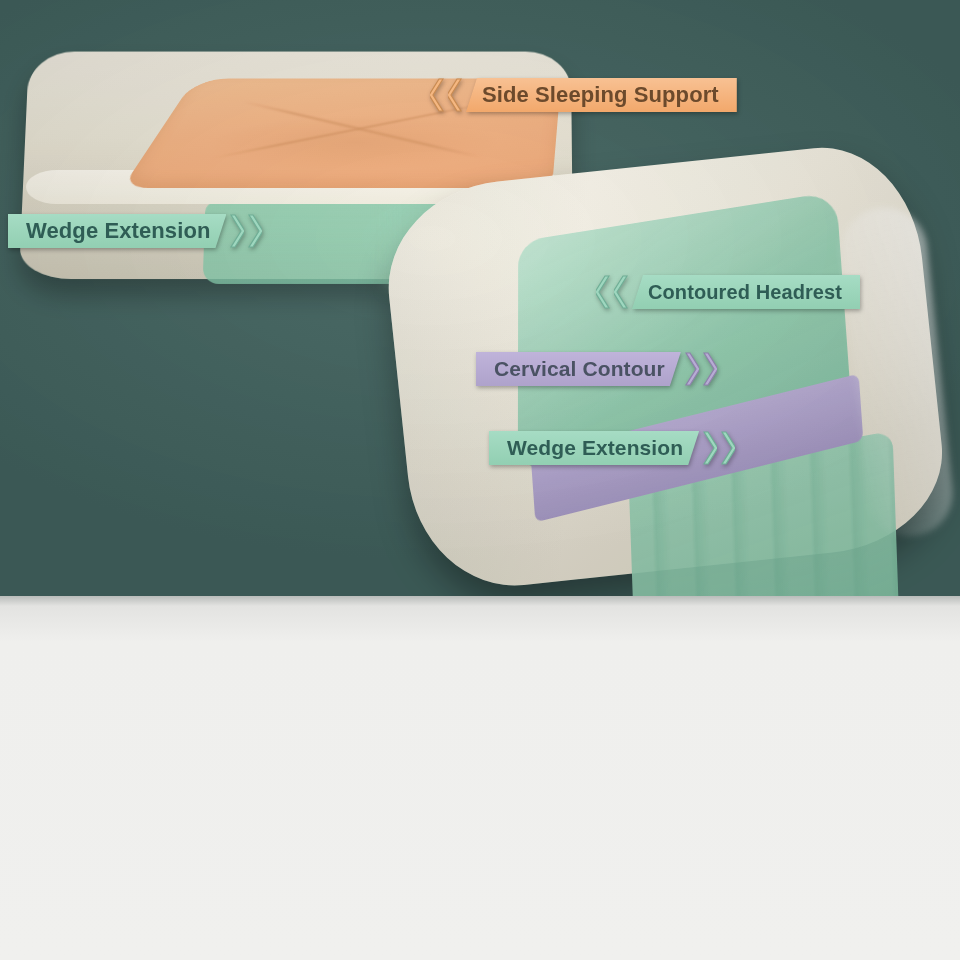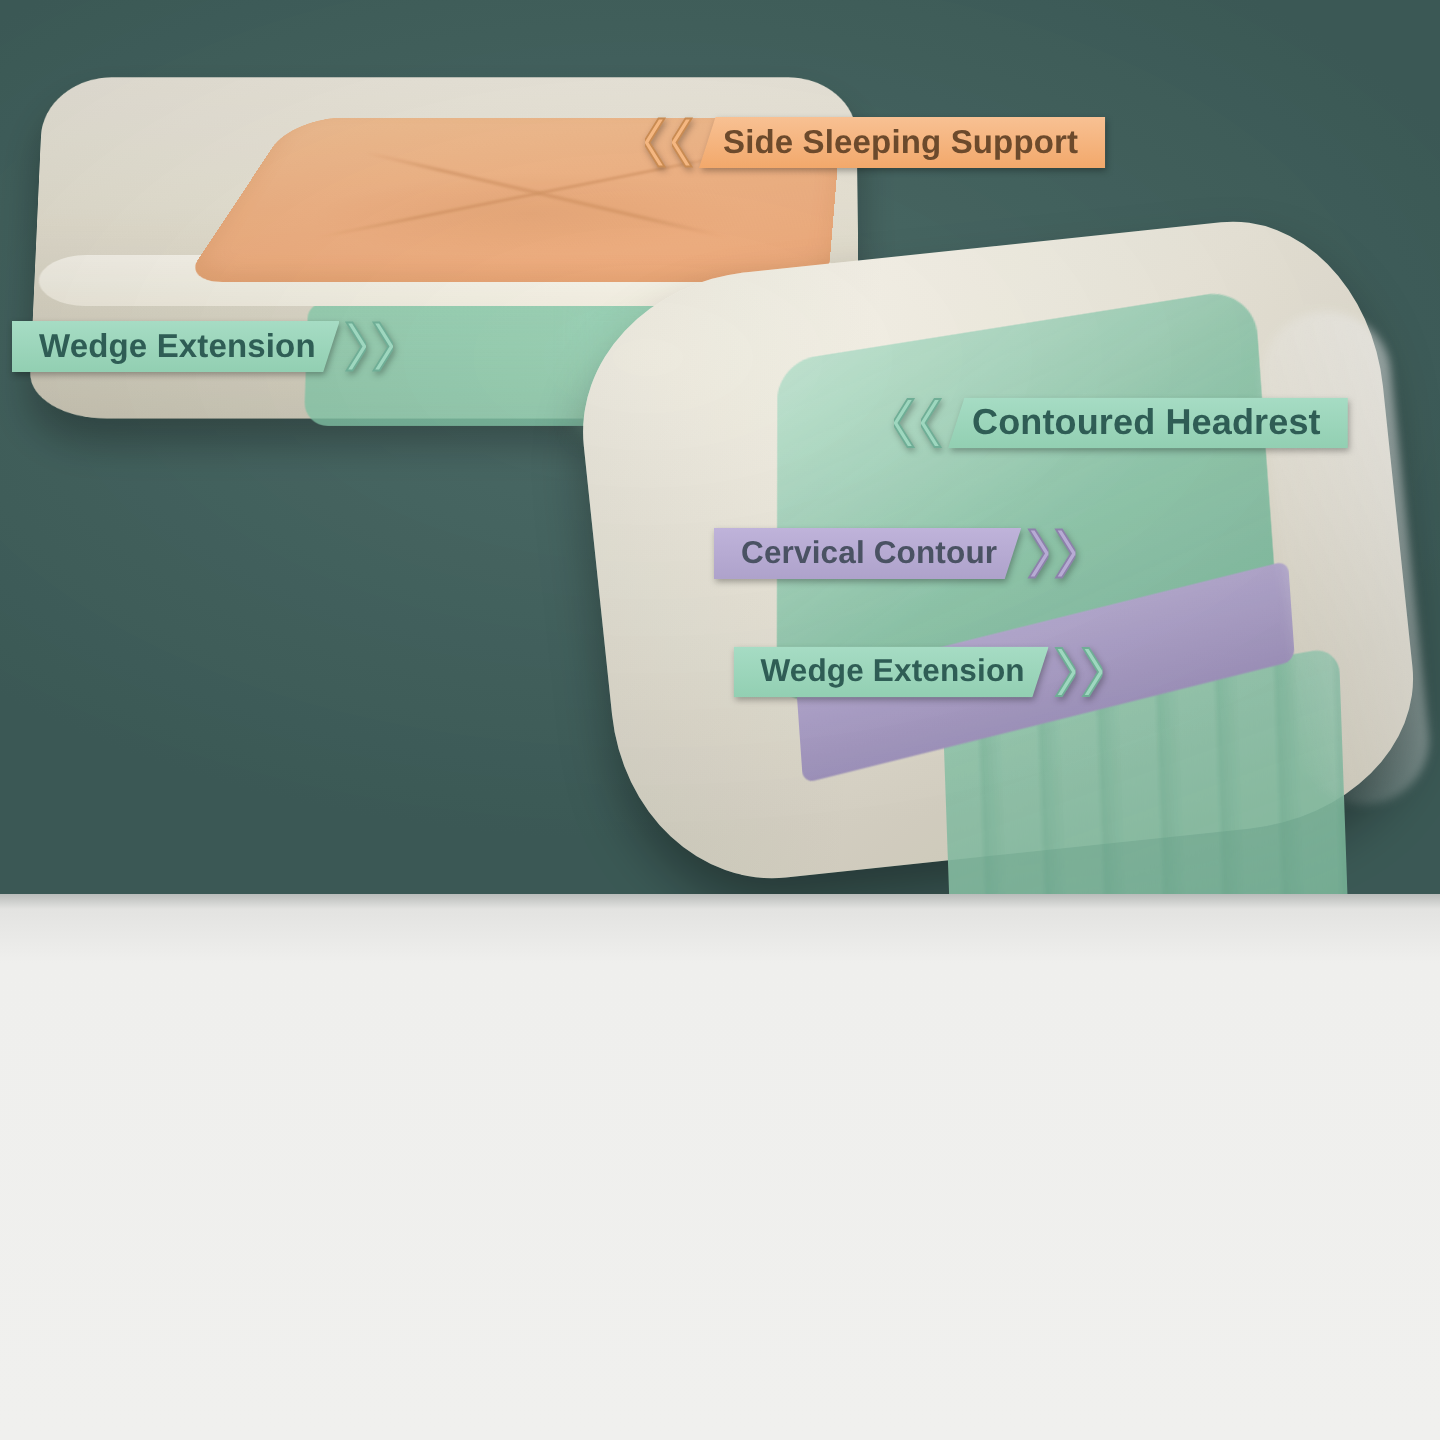--- a/index.html
+++ b/index.html
@@ -140,21 +140,21 @@
 
   .rb-green .bar{ background:linear-gradient(180deg,#a6dcc4 0%,#92cfb2 100%); color:#2f5d55; }
   .rb-green .chev path{ fill:#9ed7bf; stroke:#6fae96; stroke-width:1.2; }
   .rb-orange .bar{ background:linear-gradient(180deg,#f8c193 0%,#f2a86b 100%); color:#6c4a2c; }
   .rb-orange .chev path{ fill:#f5b781; stroke:#c98b52; stroke-width:1.2; }
   .rb-purple .bar{ background:linear-gradient(180deg,#bfb3da 0%,#aea2cb 100%); color:#4a5263;margin-left:48px; }
   .rb-purple .chev path{ fill:#b7abd4; stroke:#8d81ab; stroke-width:1.2; }
 
   #rb-side{ left:430px; top:78px; font-size:22px; }
   #rb-wedge-top{ left:8px;   top:214px; font-size:22px; }
-  #rb-head{ left:596px; top:265px; font-size:24px; }
+  #rb-head{ left:596px; top:275px; font-size:20px; }
   #rb-cervical{ left:428px; top:352px; font-size:21px; }
   #rb-wedge-bot{ left:489px; top:431px; font-size:21px; }
 
   
   .panel{
     position:absolute; left:0; top:596px; width:960px; height:364px;
     background:linear-gradient(180deg,#b9bcba 0%, #e3e3e1 10px, #efefed 46px, #f0f0ee 100%);
   }
 </style>
 </head>

